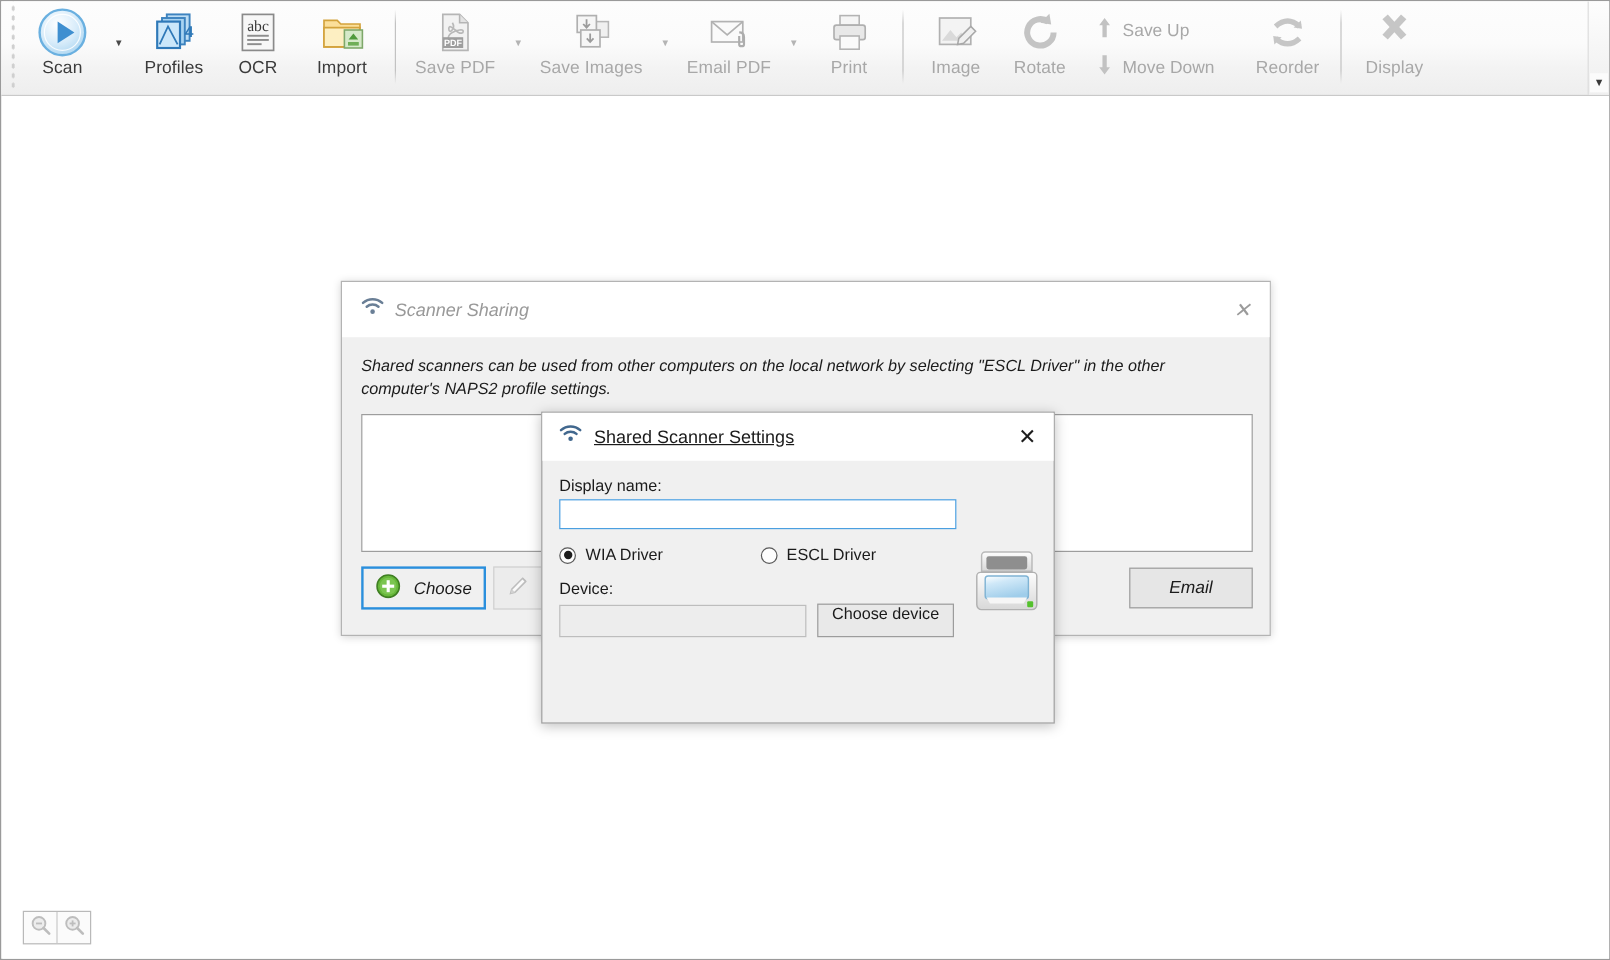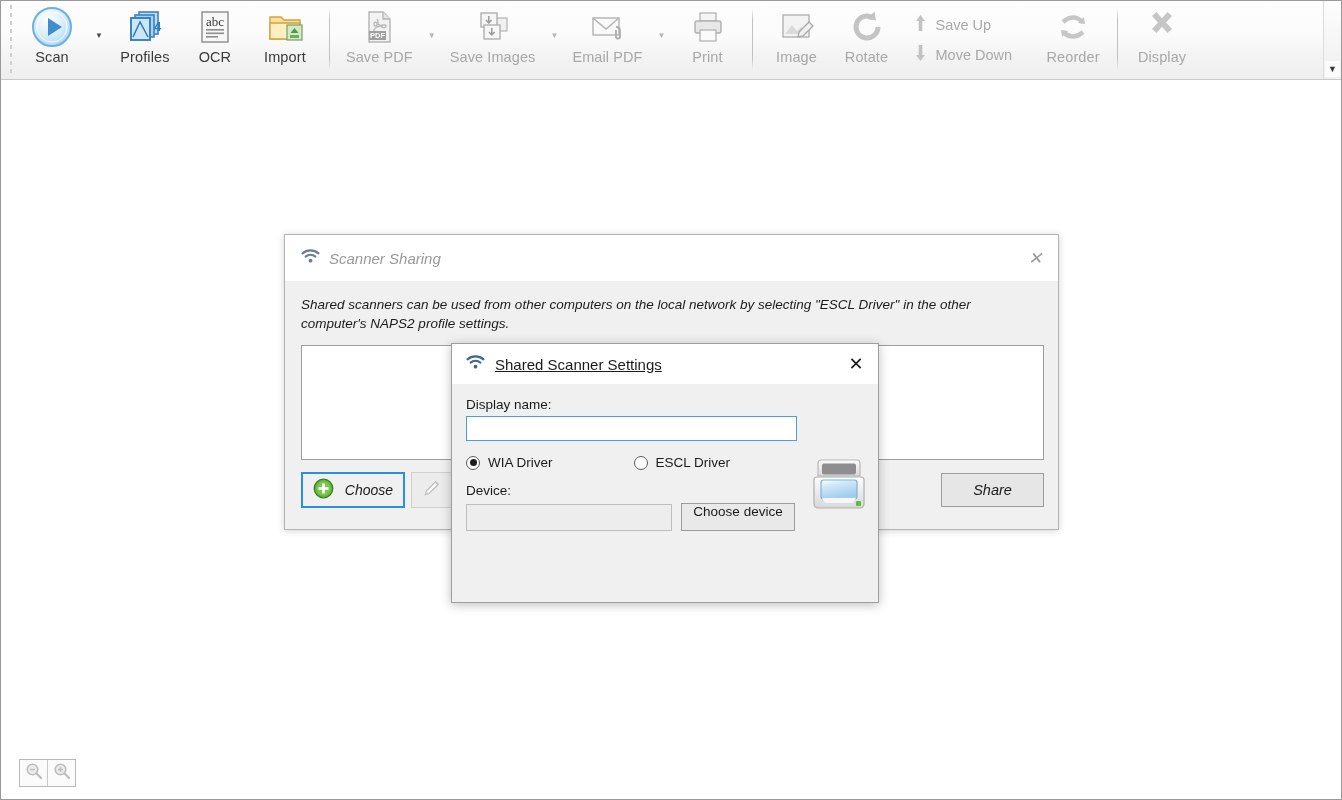--- a/index.html
+++ b/index.html
@@ -644,21 +644,21 @@
           <span>
             <svg width="20" height="20" viewBox="0 0 20 20">
               <path d="M3.5 16.5 l1 -3.6 l9 -9 l2.6 2.6 l-9 9 Z" fill="#fafafa" stroke="#bdbdbd" stroke-width="1.3"></path>
               <path d="M13.5 3.9 l2.6 2.6" stroke="#bdbdbd" stroke-width="1.3"></path>
               <path d="M3.5 16.5 l1 -3.6 l2.6 2.6 Z" fill="#d2d2d2"></path>
             </svg>
           </span>
         </div>
 
         <div class="done-btn">
-          <span>Share</span>
+          <span>Email</span>
         </div>
       </div>
     </div>
   </div>
 
   <div id="shared-scanner-settings-dialog">
     <div class="sss-titlebar">
       <span>
         <svg width="19" height="15" viewBox="0 0 19 15">
           <path d="M1.5 4.4 A12 12 0 0 1 17.5 4.4" fill="none" stroke="#42688e" stroke-width="2.1" stroke-linecap="round"></path>

